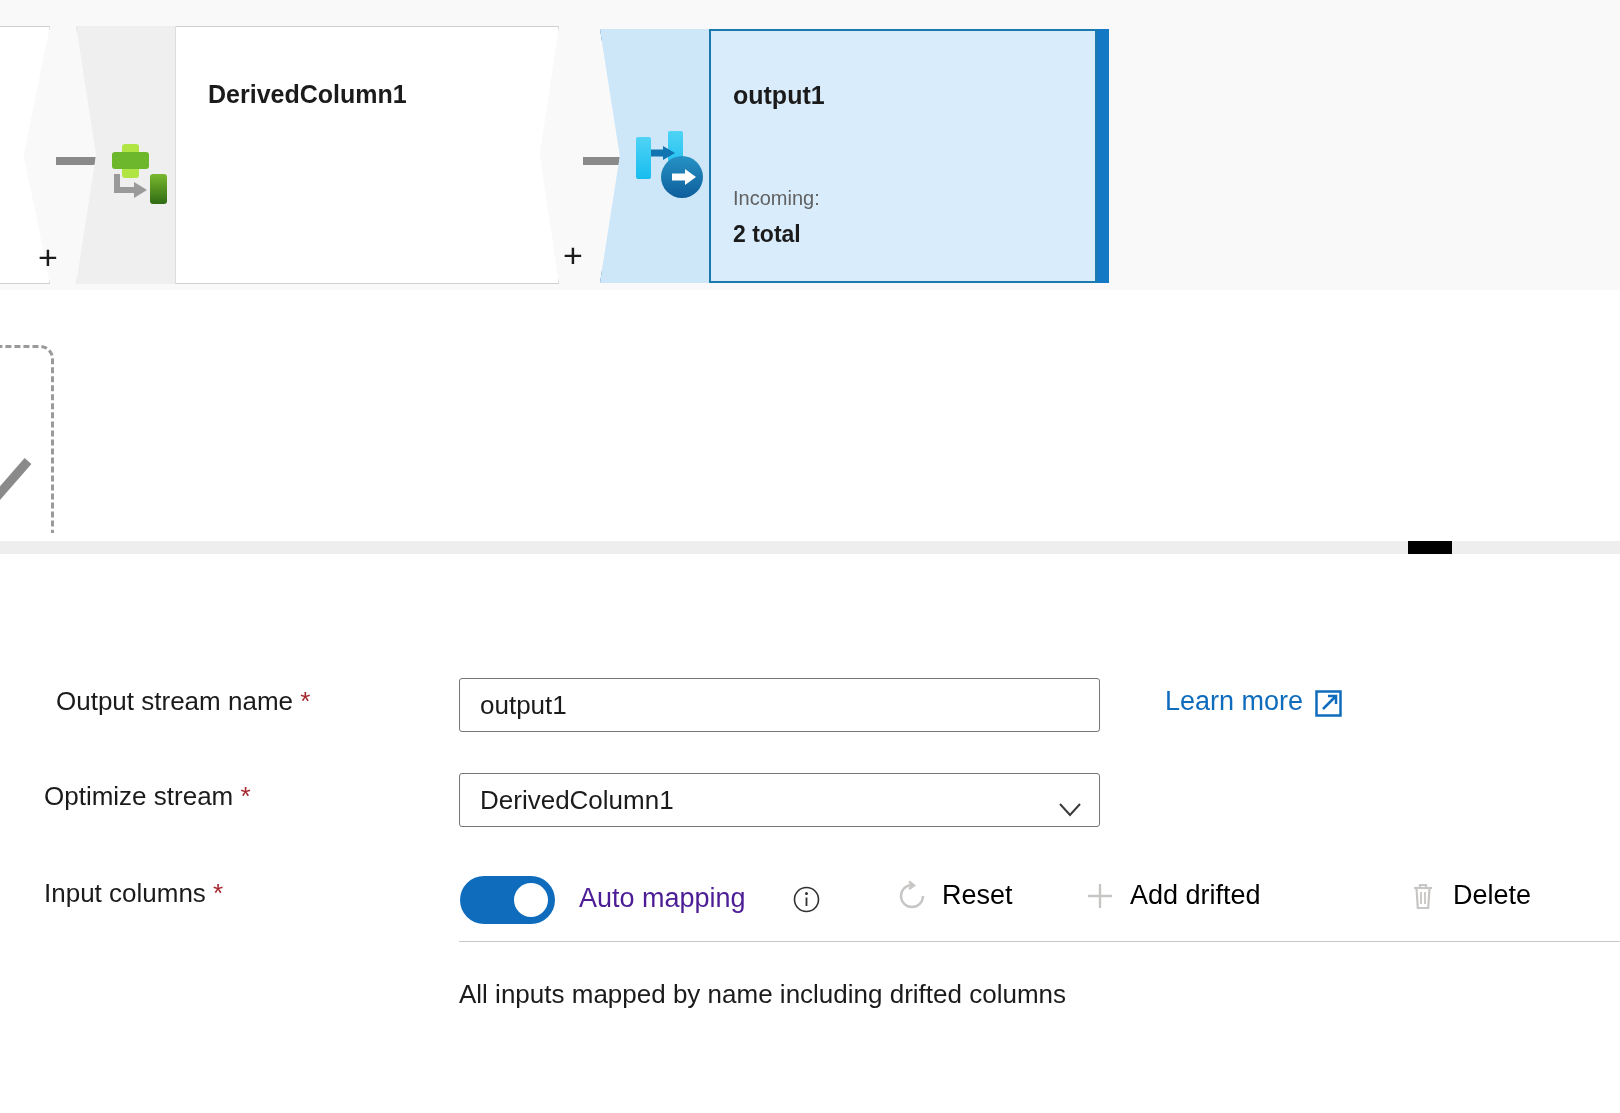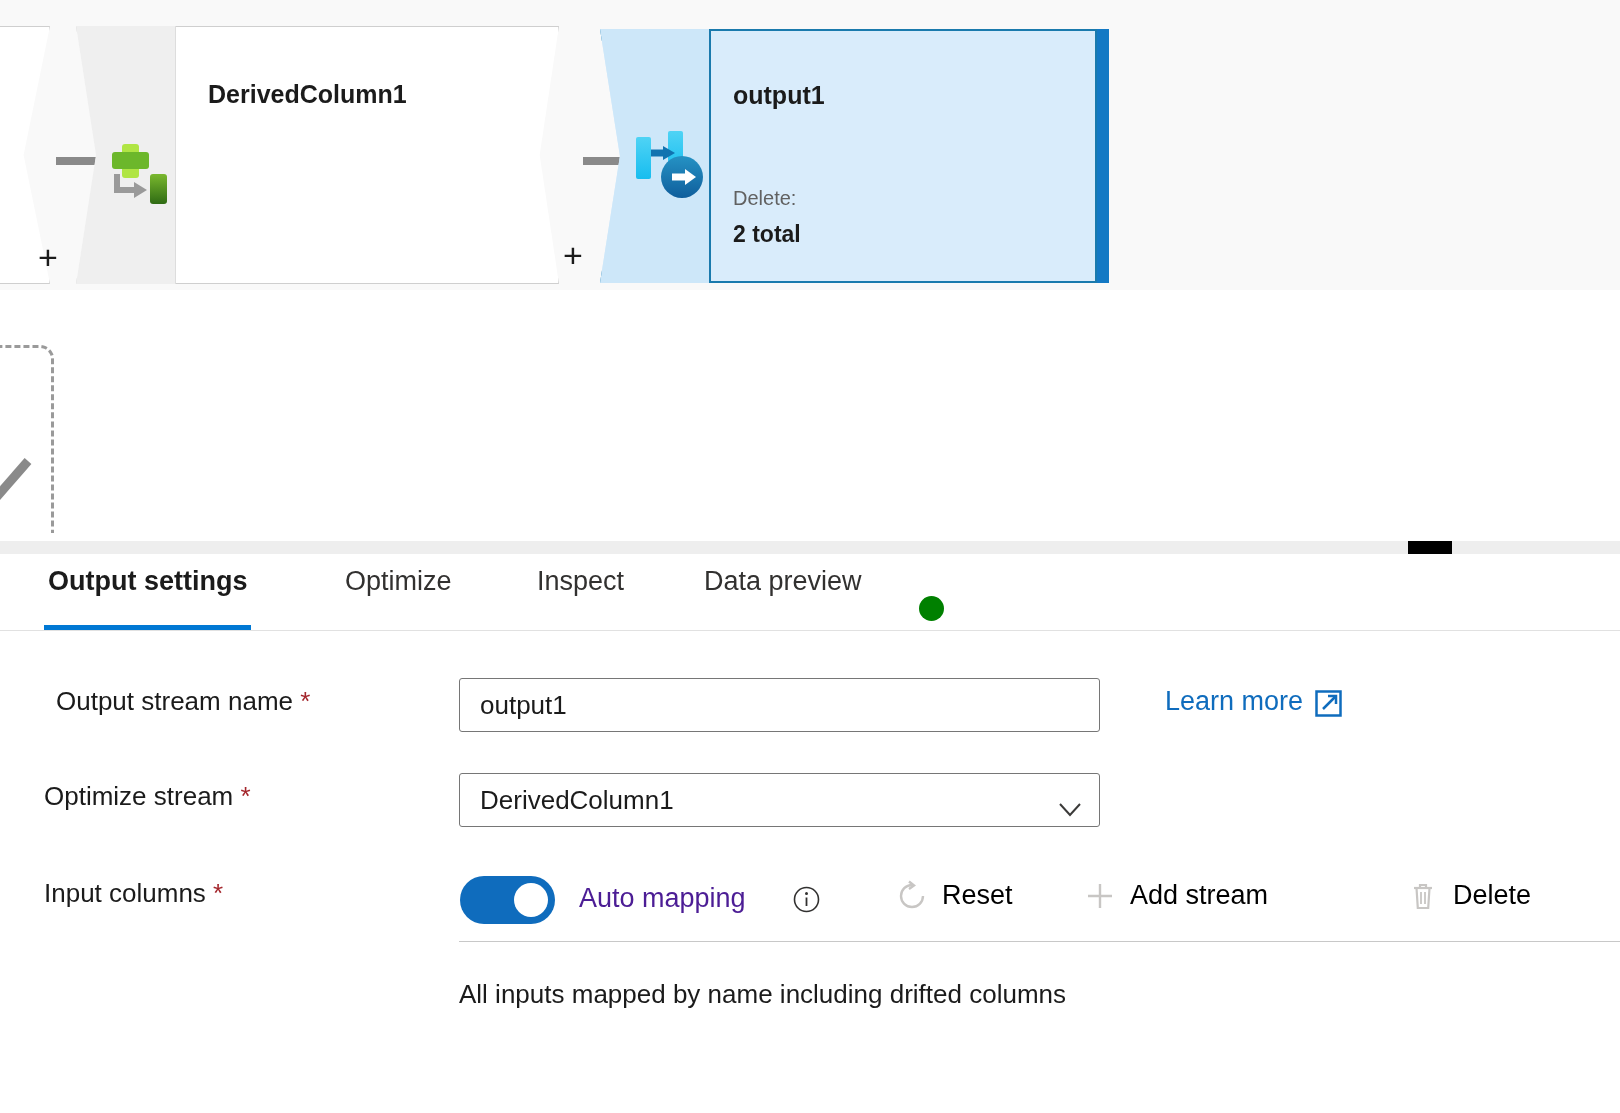--- a/index.html
+++ b/index.html
@@ -411,45 +411,38 @@
         <rect x="2" y="8" width="15" height="42" rx="2" fill="url(#gbar)"></rect>
         <rect x="34" y="2" width="15" height="42" rx="2" fill="url(#gbar)"></rect>
         <path d="M17 24 L32 24" stroke="#1173b0" stroke-width="7" fill="none"></path>
         <path d="M29 17 L41 24 L29 31 Z" fill="#1173b0"></path>
         <circle cx="48" cy="48" r="21" fill="url(#gcirc)"></circle>
         <path d="M38 48 L56 48" stroke="#ffffff" stroke-width="7" fill="none"></path>
         <path d="M51 40 L62 48 L51 56 Z" fill="#ffffff"></path>
       </svg>
     </div>
     <div class="title">output1</div>
-    <div class="meta-label">Delete:</div>
+    <div class="meta-label">Incoming:</div>
     <div class="meta-value">2 total</div>
   </div>
 
   <div id="dashed-placeholder"></div>
   <div id="dashed-diagonal">
     <svg viewBox="0 0 52 52" width="52" height="52">
       <line x1="0" y1="52" x2="40" y2="6" stroke="#8a8a8a" stroke-width="9"></line>
     </svg>
   </div>
 </div>
 
 <div id="canvas-scrollbar">
   <div class="thumb"></div>
 </div>
 
 <div id="panel">
 
-  <div id="tabs">
-    <div class="tab active" id="tab-0">Output settings</div>
-    <div class="tab" id="tab-1">Optimize</div>
-    <div class="tab" id="tab-2">Inspect</div>
-    <div class="tab" id="tab-3">Data preview</div>
-    <div id="preview-dot"></div>
-  </div>
 
   <div class="frow-label" id="label-output-stream">
     <span>Output stream name</span>
     <span class="req">*</span>
   </div>
   <div class="field-box" id="field-output-stream" title="Output stream name">output1</div>
 
   <a id="learn-more">
     <span>Learn more</span>
     <span class="external-icon">
@@ -500,21 +493,21 @@
     </span>
     <span>Reset</span>
   </div>
 
   <div class="cmd" id="cmd-add">
     <span class="cmd-icon">
       <svg viewBox="0 0 32 32" width="32" height="32">
         <path d="M16 4 L16 28 M4 16 L28 16" stroke="#c8c6c4" stroke-width="2.4"></path>
       </svg>
     </span>
-    <span>Add stream</span>
+    <span>Add drifted</span>
   </div>
 
   <div class="cmd" id="cmd-delete">
     <span class="cmd-icon">
       <svg viewBox="0 0 32 32" width="32" height="32">
         <path d="M7 8 L25 8" stroke="#c8c6c4" stroke-width="2.2"></path>
         <path d="M13 8 L13 5 L19 5 L19 8" stroke="#c8c6c4" stroke-width="2.2" fill="none"></path>
         <path d="M9.5 8 L10.8 28 L21.2 28 L22.5 8 Z" stroke="#c8c6c4" stroke-width="2.2" fill="none"></path>
         <path d="M14 12 L14 24 M18 12 L18 24" stroke="#c8c6c4" stroke-width="1.8"></path>
       </svg>

